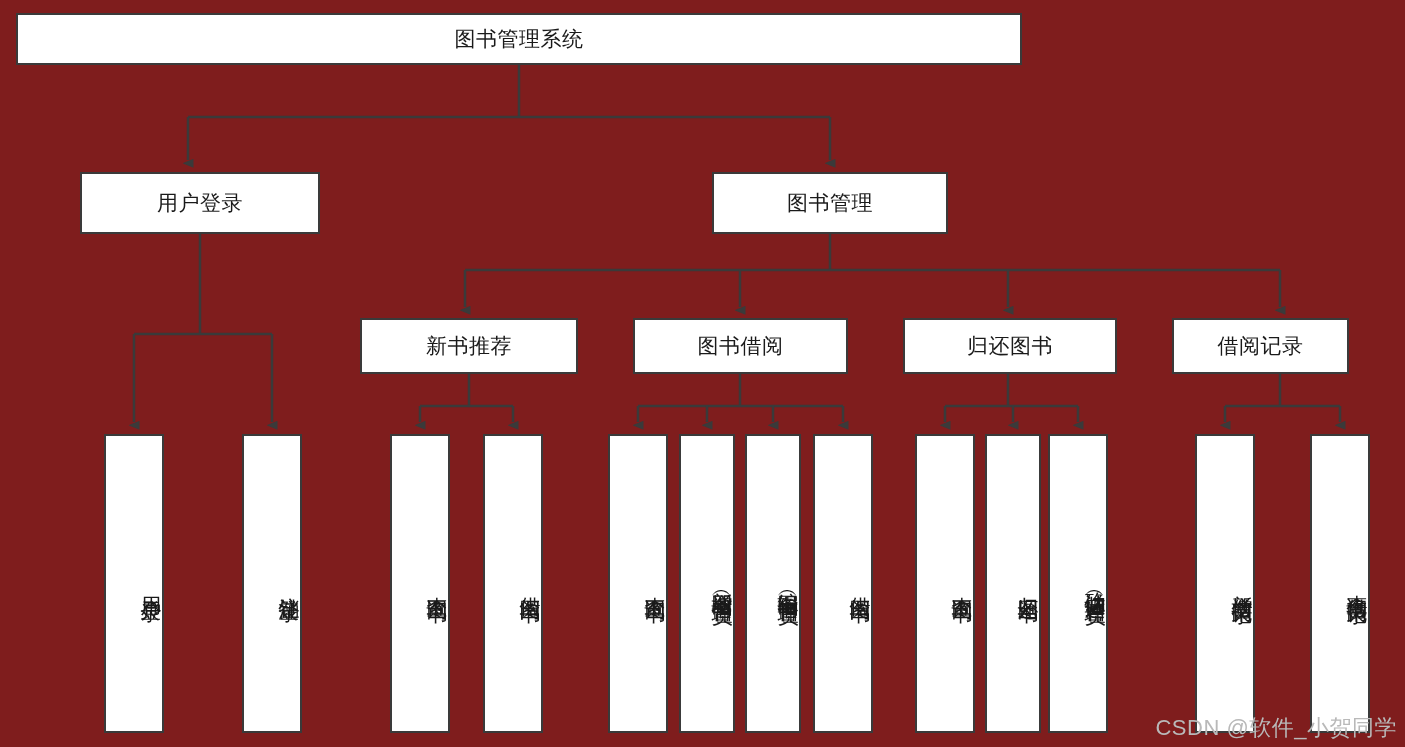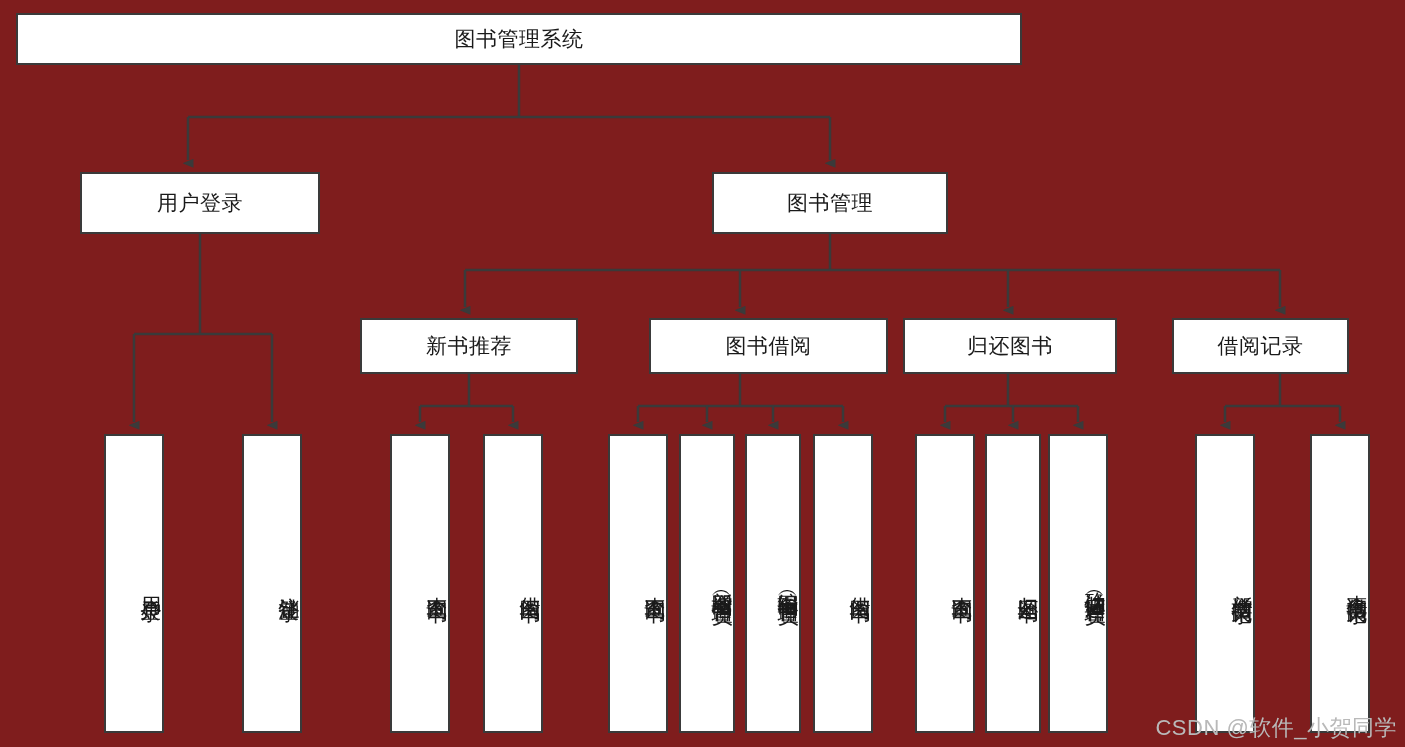--- a/index.html
+++ b/index.html
@@ -124,21 +124,21 @@
     <path class="wire" d="M1225,406 L1225,422" marker-end="url(#arrow)"></path>
     <path class="wire" d="M1340,406 L1340,422" marker-end="url(#arrow)"></path>
   </svg>
 
   <div class="node horiz" style="left: 16px; top: 13px; width: 1006px; height: 52px;">图书管理系统</div>
 
   <div class="node horiz" style="left: 80px; top: 172px; width: 240px; height: 62px;">用户登录</div>
   <div class="node horiz" style="left: 712px; top: 172px; width: 236px; height: 62px;">图书管理</div>
 
   <div class="node horiz" style="left: 360px; top: 318px; width: 218px; height: 56px;">新书推荐</div>
-  <div class="node horiz" style="left: 633px; top: 318px; width: 239px; height: 56px; margin-left: 16px;">图书借阅</div>
+  <div class="node horiz" style="left: 633px; top: 318px; width: 215px; height: 56px;">图书借阅</div>
   <div class="node horiz" style="left: 903px; top: 318px; width: 214px; height: 56px;">归还图书</div>
   <div class="node horiz" style="left: 1172px; top: 318px; width: 177px; height: 56px;">借阅记录</div>
 
   <div class="node vert" style="left: 104px; top: 434px; width: 60px; height: 299px;">用户登录</div>
   <div class="node vert" style="left: 242px; top: 434px; width: 60px; height: 299px;">注销登录</div>
   <div class="node vert" style="left: 390px; top: 434px; width: 60px; height: 299px;">查询图书</div>
   <div class="node vert" style="left: 483px; top: 434px; width: 60px; height: 299px;">借阅图书</div>
   <div class="node vert" style="left: 608px; top: 434px; width: 60px; height: 299px;">查询图书</div>
   <div class="node vert tall-text" style="left: 679px; top: 434px; width: 56px; height: 299px;">新增图书（管理员）</div>
   <div class="node vert tall-text" style="left: 745px; top: 434px; width: 56px; height: 299px;">编辑图书（管理员）</div>

